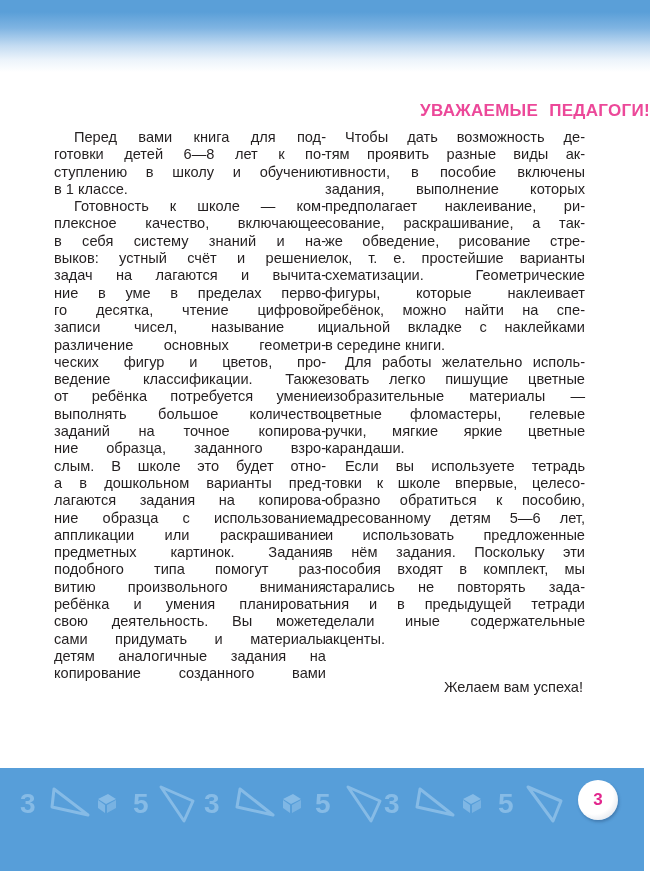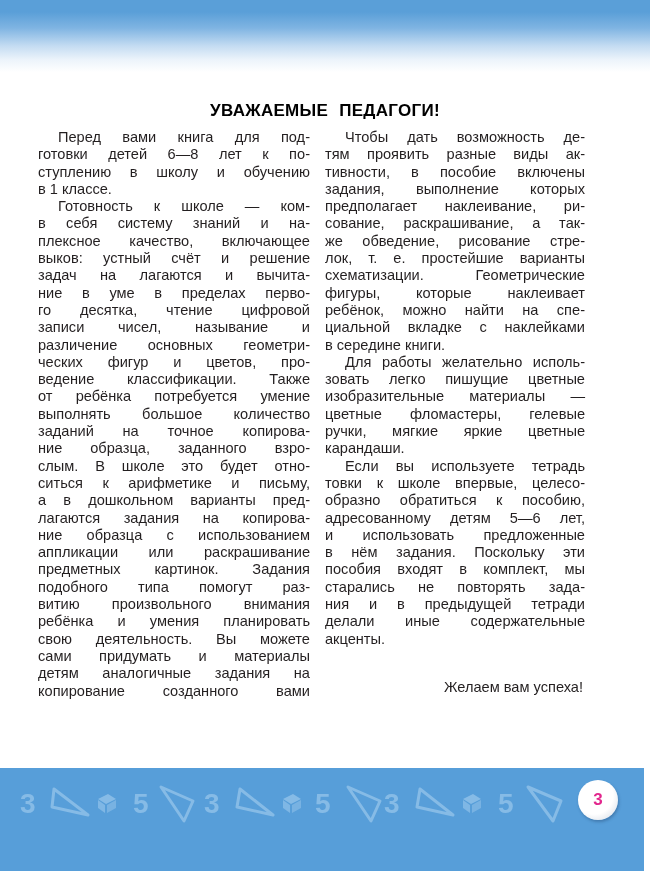--- a/index.html
+++ b/index.html
@@ -8,29 +8,29 @@
     background: #ffffff;
     font-family: "Liberation Sans", "DejaVu Sans", sans-serif;
     color: #231f20;
   }
   .top-band {
     position: absolute; left: 0; top: 0; width: 650px; height: 72px;
     background: linear-gradient(to bottom, #5a9fd8 0px, #5a9fd8 12px, #7fb4e2 28px, #c4dcf2 46px, #edf4fb 60px, #ffffff 72px);
   }
   .title {
     position: absolute; left: 0; width: 650px; top: 90px;
-    text-align: center; font-weight: bold; font-size: 17px;
-    color: #000000; letter-spacing: 0.3px; word-spacing: 6px;
+    text-align: right; font-weight: bold; font-size: 17px;
+    color: #ec4899; letter-spacing: 0.3px; word-spacing: 6px;
   }
   .col {
     position: absolute; top: 129px;
     font-size: 14.6px; line-height: 17.3px;
     text-align: justify; hyphens: manual;
   }
-  .col.left { left: 38px; width: 272px; }
+  .col.left { left: 54px; width: 272px; }
   .col.right { left: 325px; width: 260px; }
   .line { display: block; text-align: justify; text-align-last: justify; white-space: nowrap; overflow: visible; }
   .line.last { text-align-last: left; }
   .line.indent { padding-left: 20px; }
   .signature {
     position: absolute; left: 325px; width: 258px; top: 679px;
     text-align: right; font-size: 14.6px; line-height: 17.3px;
   }
   .bottom-band {
     position: absolute; left: 0; top: 768px; width: 650px; height: 103px;
@@ -57,36 +57,35 @@
 <div class="top-band"></div>
 
 <h1 class="title">УВАЖАЕМЫЕ  ПЕДАГОГИ!</h1>
 
 <div class="col left">
   <span class="line indent">Перед вами книга для под-</span>
   <span class="line">готовки детей 6—8 лет к по-</span>
   <span class="line">ступлению в школу и обучению</span>
   <span class="line last">в 1 классе.</span>
   <span class="line indent">Готовность к школе — ком-</span>
+  <span class="line">плексное качество, включающее</span>
   <span class="line">в себя систему знаний и на-</span>
-  <span class="line">плексное качество, включающее</span>
   <span class="line">выков: устный счёт и решение</span>
   <span class="line">задач на лагаются и вычита-</span>
   <span class="line">ние в уме в пределах перво-</span>
   <span class="line">го десятка, чтение цифровой</span>
   <span class="line">записи чисел, называние и</span>
   <span class="line">различение основных геометри-</span>
   <span class="line">ческих фигур и цветов, про-</span>
   <span class="line">ведение классификации. Также</span>
   <span class="line">от ребёнка потребуется умение</span>
   <span class="line">выполнять большое количество</span>
   <span class="line">заданий на точное копирова-</span>
   <span class="line">ние образца, заданного взро-</span>
   <span class="line">слым. В школе это будет отно-</span>
-  <span class="line">ситься к арифметике и письму,</span>
   <span class="line">а в дошкольном варианты пред-</span>
   <span class="line">лагаются задания на копирова-</span>
   <span class="line">ние образца с использованием</span>
   <span class="line">аппликации или раскрашивание</span>
   <span class="line">предметных картинок. Задания</span>
   <span class="line">подобного типа помогут раз-</span>
   <span class="line">витию произвольного внимания</span>
   <span class="line">ребёнка и умения планировать</span>
   <span class="line">свою деятельность. Вы можете</span>
   <span class="line">сами придумать и материалы</span>

